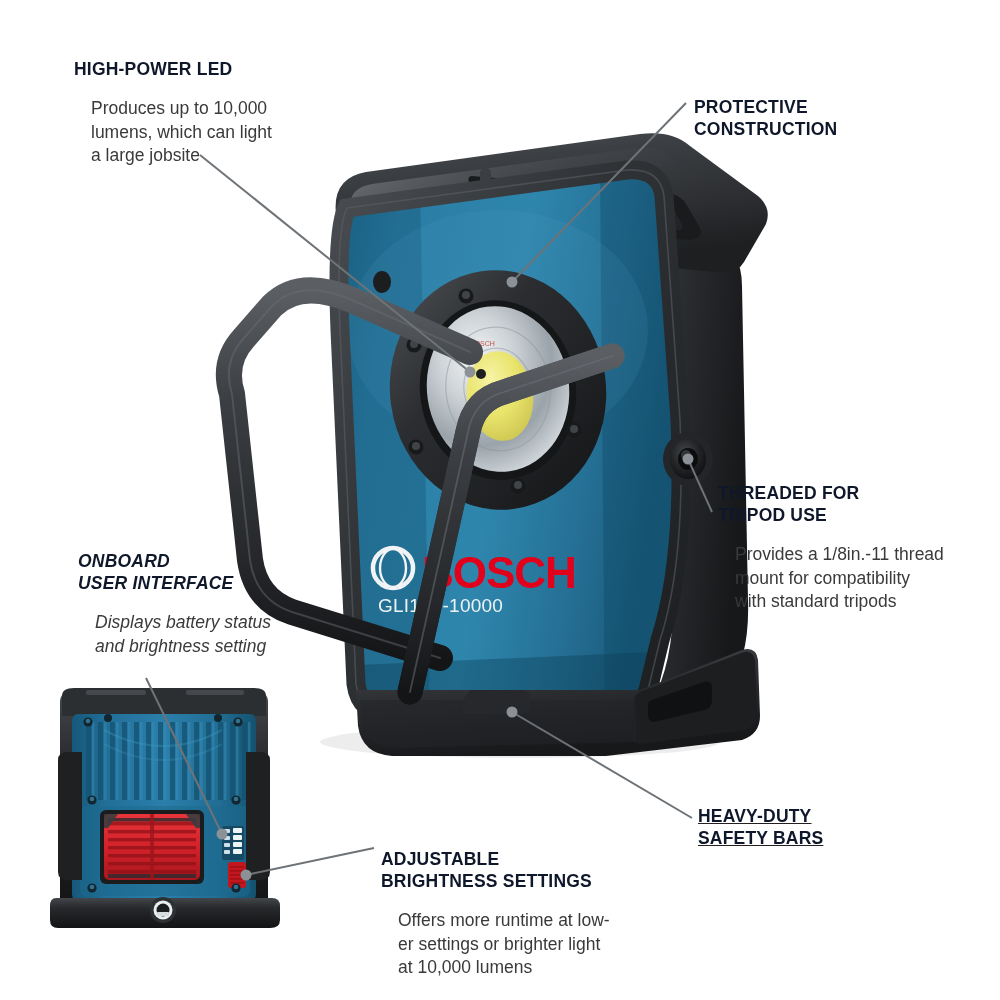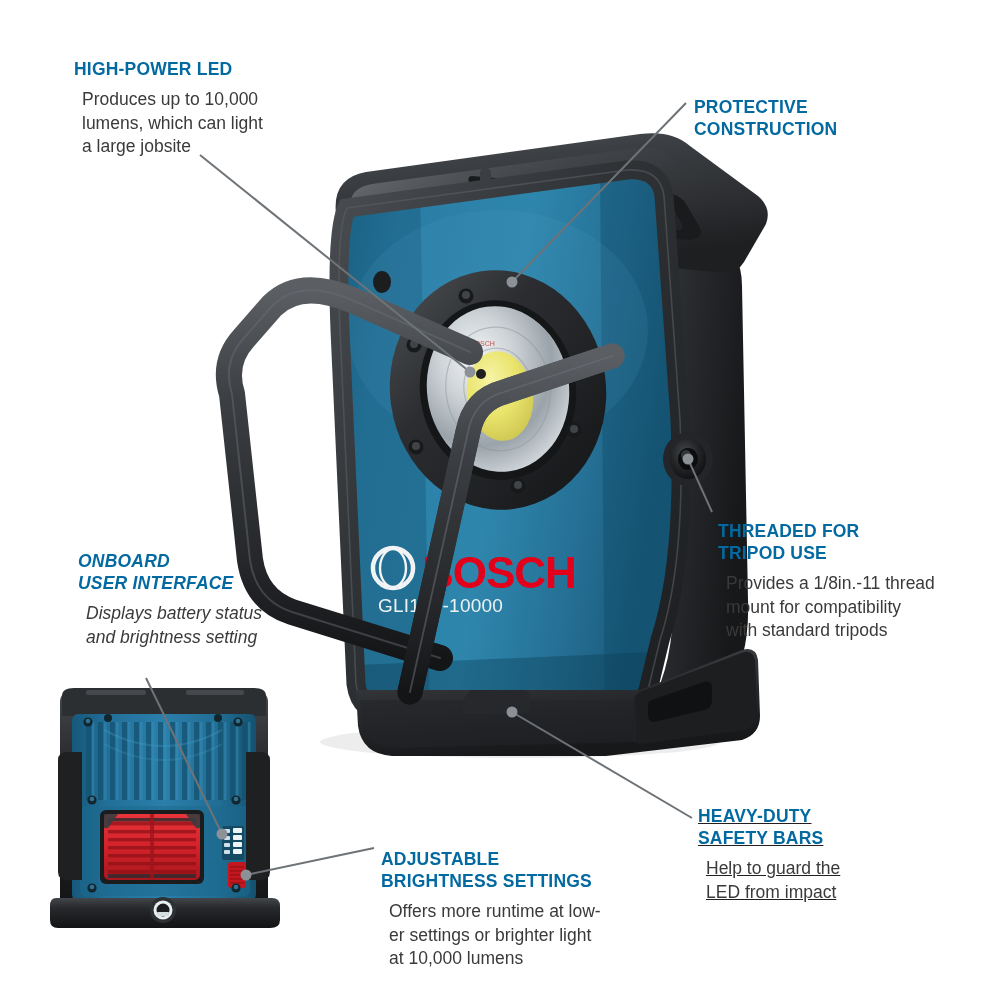--- a/index.html
+++ b/index.html
@@ -7,30 +7,30 @@
     width:1000px;height:1000px;background:#ffffff;
     font-family:"Liberation Sans",sans-serif;
     color:#231f20;overflow:hidden;position:relative;
   }
   #stage{position:absolute;inset:0;width:1000px;height:1000px;}
 
   
   .callout{position:absolute;}
   .callout .ttl{
     font-weight:bold;font-size:17.5px;line-height:22px;
-    letter-spacing:.2px;color:#0369a1;margin:0 0 2px 0;white-space:pre-line;
+    letter-spacing:.2px;color:#0f172a;margin:0 0 2px 0;white-space:pre-line;
   }
   .callout .body{
     font-weight:400;font-size:17.5px;line-height:23.5px;
-    color:#3a3a3a;margin:8px;white-space:pre-line;
+    color:#3a3a3a;margin:17px;white-space:pre-line;
   }
 
   #c-led       {left:74px; top:58px;  width:235px;}
   #c-protect   {left:694px;top:96px;  width:270px;}
-  #c-thread    {left:718px;top:520px; width:250px;}
+  #c-thread    {left:718px;top:482px; width:250px;}
   #c-onboard   {left:78px; top:550px; width:235px;font-style:italic;}
   #c-bright    {left:381px;top:848px; width:250px;}
   #c-heavy     {left:698px;top:805px; width:230px;text-decoration:underline;}
 
   
   .art{position:absolute;left:0;top:0;width:1000px;height:1000px;pointer-events:none;}
 </style>
 </head>
 <body>
 
@@ -422,17 +422,15 @@
     <p class="ttl">ADJUSTABLE
 BRIGHTNESS SETTINGS</p>
     <p class="body">Offers more runtime at low-
 er settings or brighter light
 at 10,000 lumens</p>
   </div>
 
   <div class="callout" id="c-heavy">
     <p class="ttl">HEAVY-DUTY
 SAFETY BARS</p>
-    <p class="body">Help to guard the
-LED from impact</p>
   </div>
 
 </div>
 
 </body></html>

